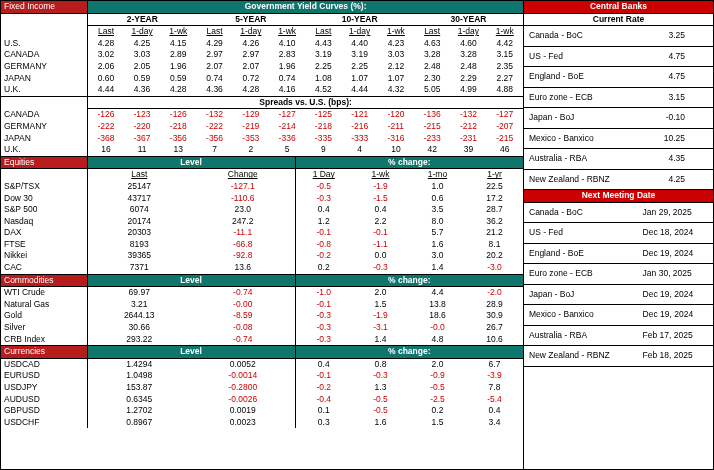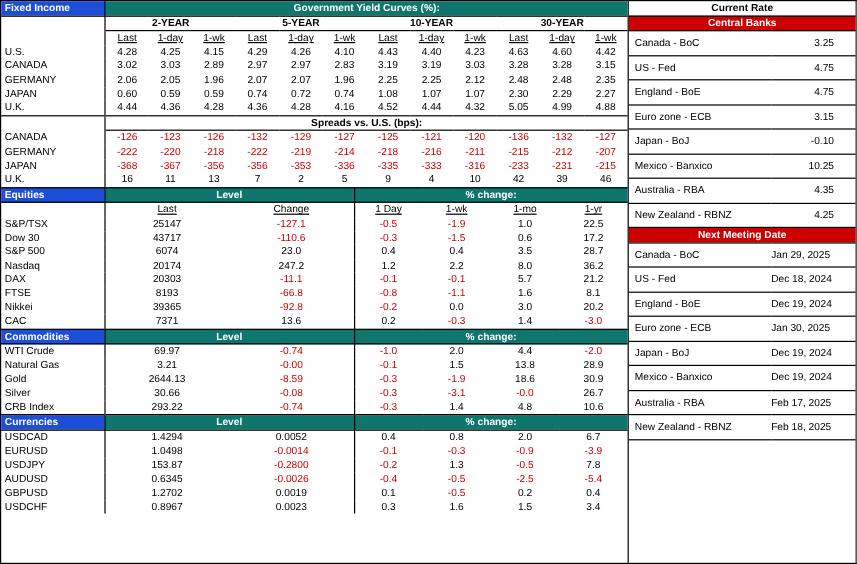--- a/index.html
+++ b/index.html
@@ -9,36 +9,36 @@
     font-family:"Liberation Sans", sans-serif;
     font-size:8.5px;
     color:#000;
     overflow:hidden;
   }
   .page{position:relative;width:714px;height:470px;display:flex;}
   .left{width:524px;border:1px solid #000;box-sizing:border-box;}
   .right{width:190px;border:1px solid #000;border-left:0;box-sizing:border-box;}
   table{border-collapse:collapse;width:100%;table-layout:fixed;}
   td,th{padding:0;font-weight:normal;font-size:8.5px;line-height:11.6px;vertical-align:middle;}
-  .redbar{background:#1d4ed8;color:#ffffff;font-weight:bold;text-align:left;padding-left:3px;}
+  .redbar{background:#b91c1c;color:#ffffff;font-weight:normal;text-align:left;padding-left:3px;}
   .redbar-c{background:#0f766e;color:#ffffff;font-weight:bold;text-align:center;}
   .ctr{text-align:center;}
   .u{text-decoration:underline;text-align:center;}
   .neg{color:#cc0000;}
   .bt{border-top:1px solid #000;}
   .bb{border-bottom:1px solid #000;}
   .br{border-right:1px solid #000;}
   .hdrline{border-bottom:1px solid #000;}
   .rowtxt{padding-left:3px;}
   .grp{font-weight:bold;text-align:center;}
   .rtitle{background:#cc0000;color:#fff;font-weight:bold;text-align:center;}
   .rsub{font-weight:bold;text-align:center;border-bottom:1px solid #000;}
   .rrow td{line-height:19.5px;}
   .rlabel{padding-left:5px;}
-  .rval{text-align:right;padding-right:18px;}
+  .rval{text-align:right;padding-right:28px;}
   .rval2{text-align:left;padding-right:10px;}
 </style>
 </head>
 <body>
 
 <div class="page">
 
   <div class="left">
 
     <table>
@@ -453,24 +453,24 @@
   </div>
 
   <div class="right">
     <table>
       <colgroup>
           <col style="width:118px">
           <col style="width:70px">
         </colgroup>
       <tbody>
           <tr>
+        <td class="rtitle bb" colspan="2">Central Banks</td>
+      </tr>
+      <tr>
         <td class="rsub" colspan="2">Current Rate</td>
-      </tr>
-      <tr>
-        <td class="rtitle bb" colspan="2">Central Banks</td>
       </tr>
       </tbody>
         <tbody id="rate-rows">
           <tr class="rrow">
             <td class="rlabel bb">Canada - BoC</td>
             <td class="rval bb">3.25</td>
           </tr>
           <tr class="rrow">
             <td class="rlabel bb">US - Fed</td>
             <td class="rval bb">4.75</td>

